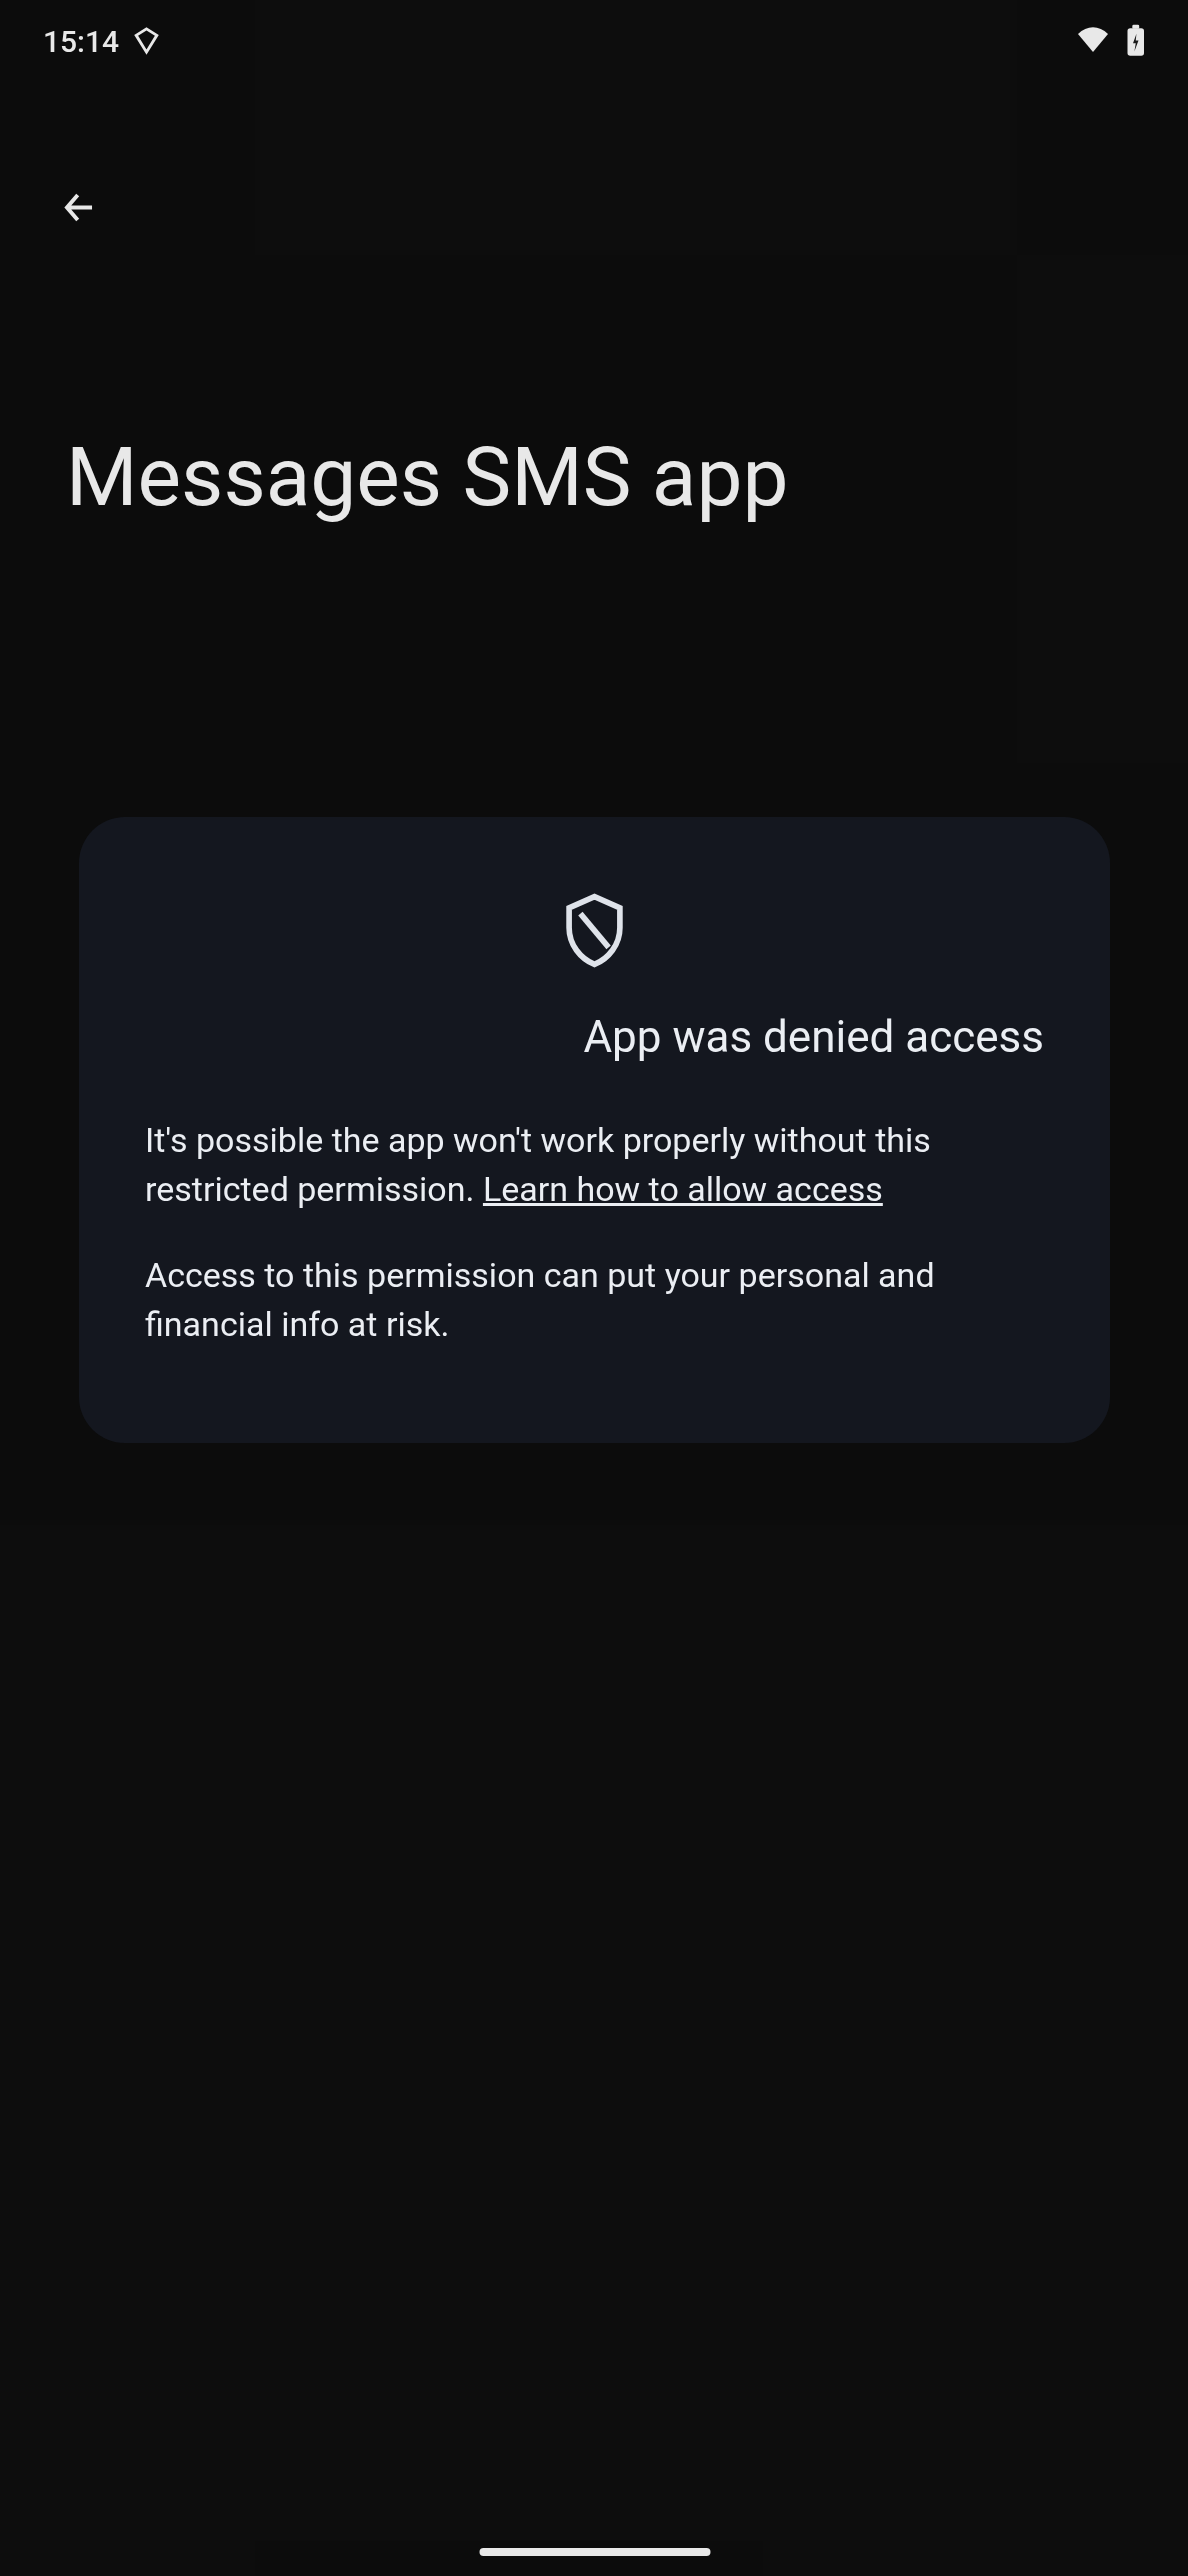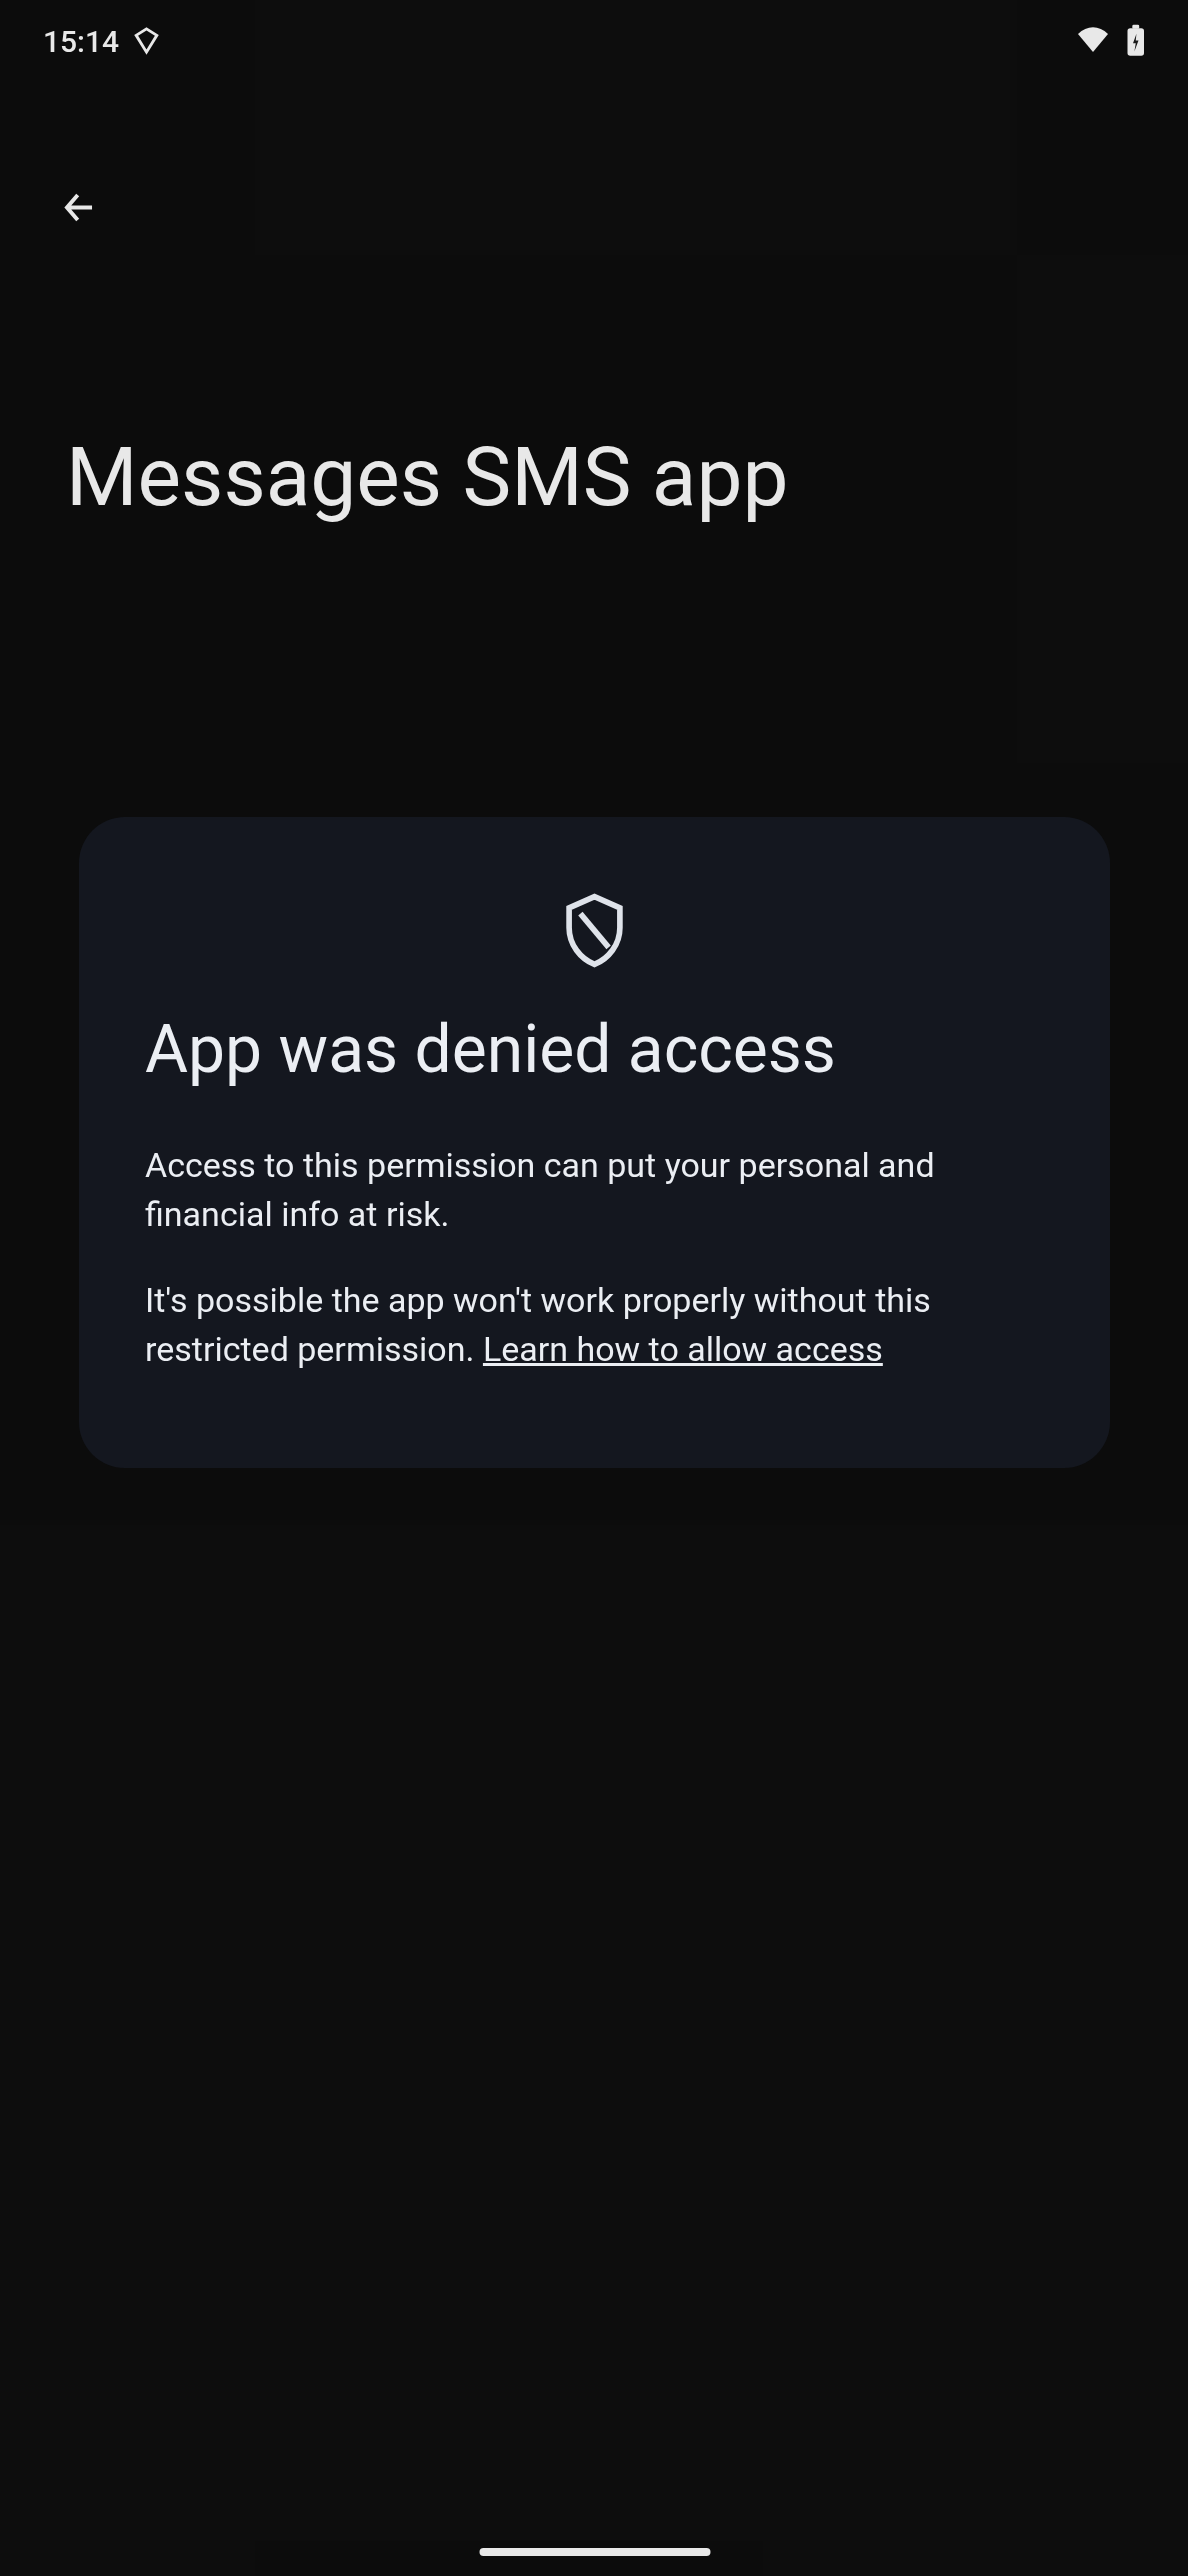--- a/index.html
+++ b/index.html
@@ -123,22 +123,22 @@
       border-radius: 46px;
       padding: 74px 66px 58px 66px;
       z-index: 10;
     }
     .dialog-icon {
       display: flex;
       justify-content: center;
       margin-bottom: 41px;
     }
     .dialog-title {
-      text-align: left;
-      font-size: 66px;
+      text-align: right;
+      font-size: 44px;
       font-weight: 400;
       color: #ebeef3;
       margin-bottom: 53px;
     }
     .dialog-body {
       font-size: 34px;
       line-height: 1.45;
       color: #ebeef3;
       font-weight: 400;
     }
@@ -219,21 +219,21 @@
 
 <div class="dialog">
   <div class="dialog-icon">
     <svg width="69" height="79" viewBox="0 0 24 28" fill="none" stroke="#dfe3ea" stroke-width="2">
       <path d="M12 2 L21 6 L21 13 C21 19 17 24 12 26 C7 24 3 19 3 13 L3 6 Z"></path>
       <path d="M7 8 L17 20" stroke-width="2"></path>
     </svg>
   </div>
   <h2 class="dialog-title">App was denied access</h2>
   <div class="dialog-body">
-    <p>Access to this permission can put your personal and financial info at risk.</p>
     <p>
       <span>It's possible the app won't work properly without this restricted permission. </span><a class="dialog-link">Learn how to allow access</a>
     </p>
+    <p>Access to this permission can put your personal and financial info at risk.</p>
   </div>
 </div>
 
 <div class="nav-bar"></div>
 
 
 </body></html>

